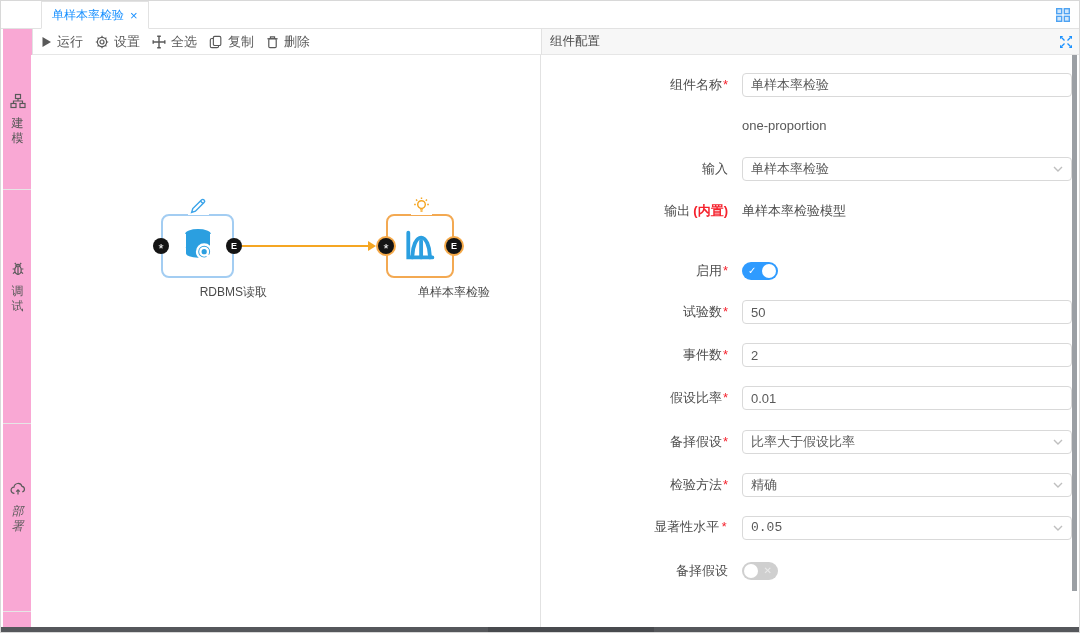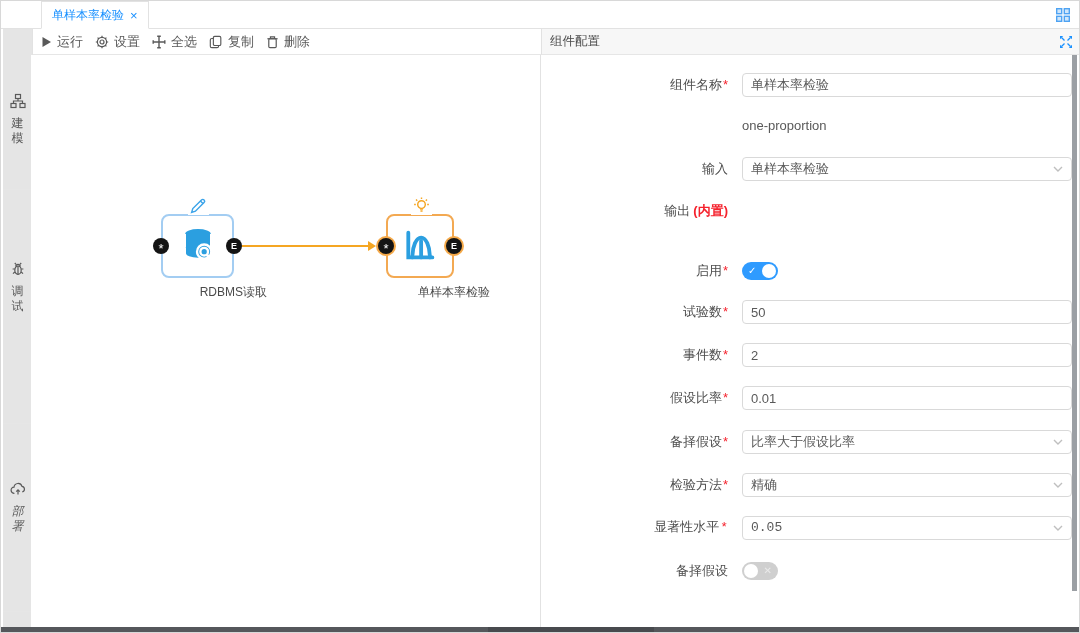--- a/index.html
+++ b/index.html
@@ -15,21 +15,21 @@
   .tab .close { font-size:13px; line-height:1; cursor:pointer; }
   .layout-icon { position:absolute; right:8px; top:6px; width:16px; height:16px; cursor:pointer; }
 
   
   .toolbar { position:absolute; left:30px; top:28px; width:510px; height:26px; background:#fff;
              border-bottom:1px solid #e6e6e6; display:flex; align-items:center; padding-left:10px; gap:12px; }
   .tbtn { display:flex; align-items:center; gap:5px; font-size:13px; color:#595959; cursor:pointer; white-space:nowrap; }
   .tbtn svg { display:block; }
 
   
-  .sidebar { position:absolute; left:2px; top:28px; width:30px; height:600px; background:#e5e5e5; border-right:1px solid #e2e2e2; }
+  .sidebar { position:absolute; left:2px; top:28px; width:30px; height:600px; background:#f9a8d4; border-right:1px solid #e2e2e2; }
   .side-item { position:absolute; left:0; width:29px; text-align:center; cursor:pointer; }
   .side-item svg { display:inline-block; }
   .side-label { width:14px; margin:3px auto 0; font-size:12px; line-height:15px; color:#595959; word-break:break-all; }
   .side-div { position:absolute; left:0; width:29px; height:1px; background:#e6e6e6; }
 
   
   .canvas { position:absolute; left:30px; top:54px; width:510px; height:574px; background:#fff; border-right:1px solid #e2e2e2; }
   .node-rect { position:absolute; border-radius:8px; background:#fff; }
   .node-rect.blue { border:2px solid #a3cdf2; }
   .node-rect.orange { border:2px solid #f3a952; }
@@ -281,20 +281,21 @@
           <span>单样本率检验</span>
           <span><svg width="10" height="7" viewBox="0 0 10 7">
                 <path d="M1 1l4 4 4-4" fill="none" stroke="#bfbfbf" stroke-width="1.4"></path>
               </svg></span>
         </div>
       </div>
     </div>
 
     <div class="frow" style="top:144px;">
       <div class="flabel"><span>输出</span><span class="suffix">(内置)</span></div>
+      <div class="fctl"><span class="fstatic" style="color:#4d4d4d;">单样本率检验模型</span></div>
     </div>
 
     <div class="frow" style="top:204px;">
       <div class="flabel"><span>启用</span><span class="req">*</span></div>
       <div class="fctl">
         <div class="switch on">
           <span class="sw-glyph">✓</span>
           <span class="knob"></span>
         </div>
       </div>

